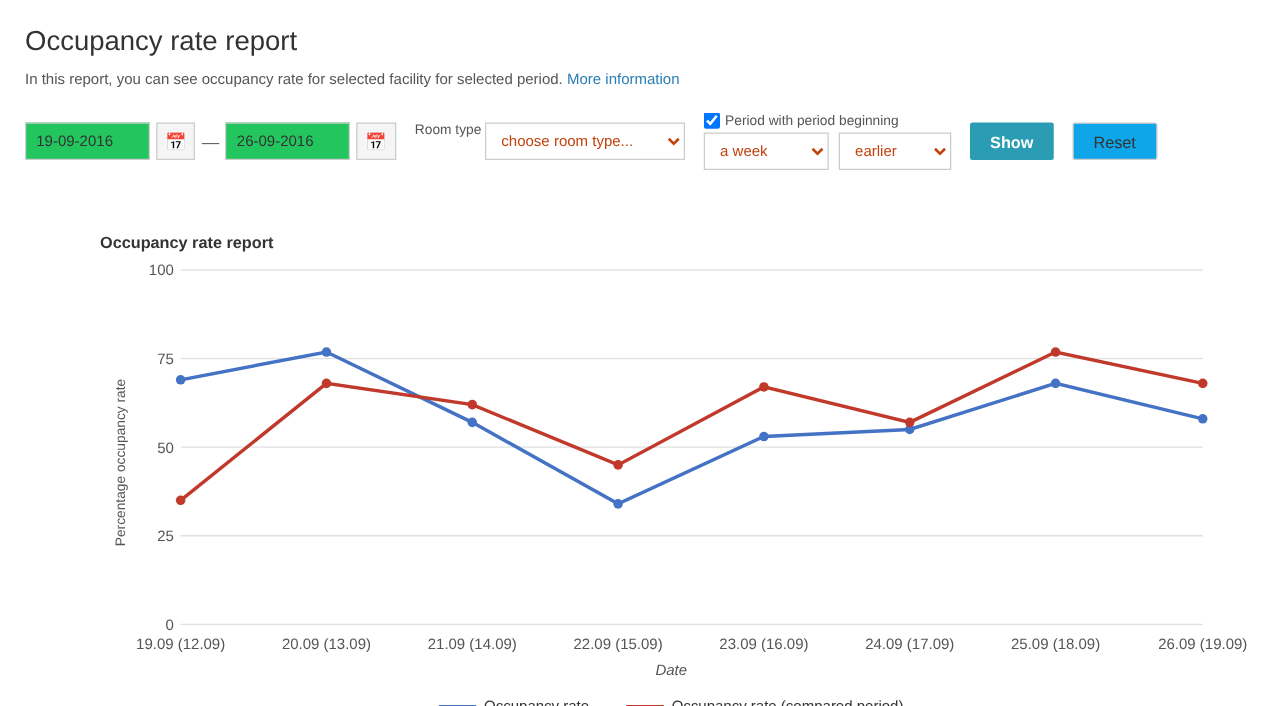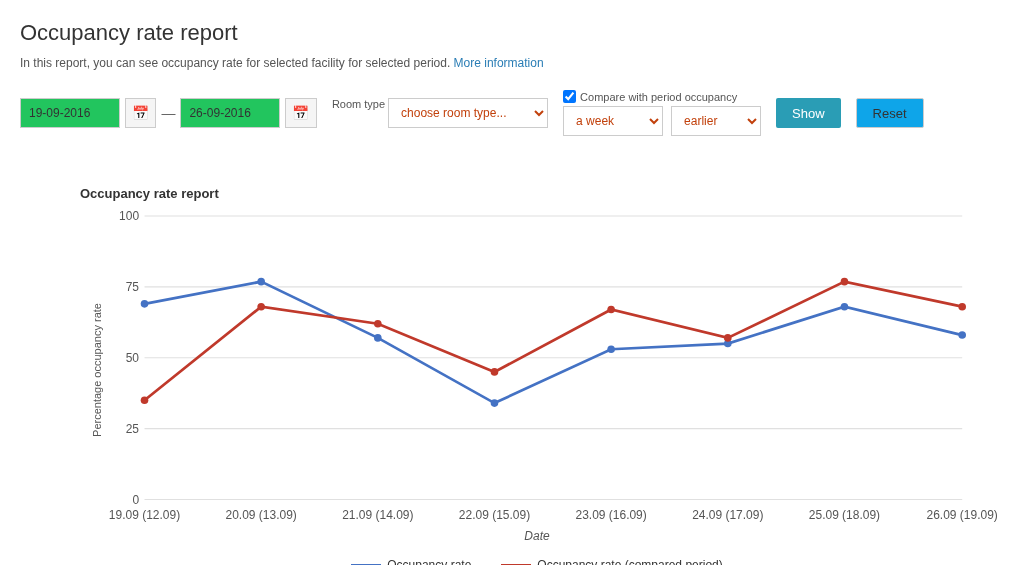--- a/index.html
+++ b/index.html
@@ -56,20 +56,21 @@
 
     .btn-show {
       background: #2a9db5;
       color: #fff;
       border: none;
       padding: 6px 16px;
       font-size: 13px;
       cursor: pointer;
       height: 30px;
       border-radius: 2px;
+      font-weight: bold;
     }
 
     .btn-reset {
       background: #0ea5e9;
       color: #333;
       border: 1px solid #ccc;
       padding: 6px 16px;
       font-size: 13px;
       cursor: pointer;
       height: 30px;
@@ -175,21 +176,21 @@
   <div class="control-group">
     <span class="control-label">Room type</span>
     <select class="room-type-select">
       <option value="">choose room type...</option>
     </select>
   </div>
 
   <div class="compare-group">
     <label class="compare-label">
       <input type="checkbox" checked="" style="">
-      <span>Compare with period occupancy</span>
+      <span>Period with period beginning</span>
     </label>
     <div class="compare-selects">
       <select class="week-select"><option value="a week">a week</option><option value="two weeks">two weeks</option><option value="a month">a month</option></select>
       <select class="earlier-select"><option value="earlier">earlier</option><option value="later">later</option></select>
     </div>
   </div>
 
   <button class="btn-show">Show</button>
   <button class="btn-reset">Reset</button>
 </div>

